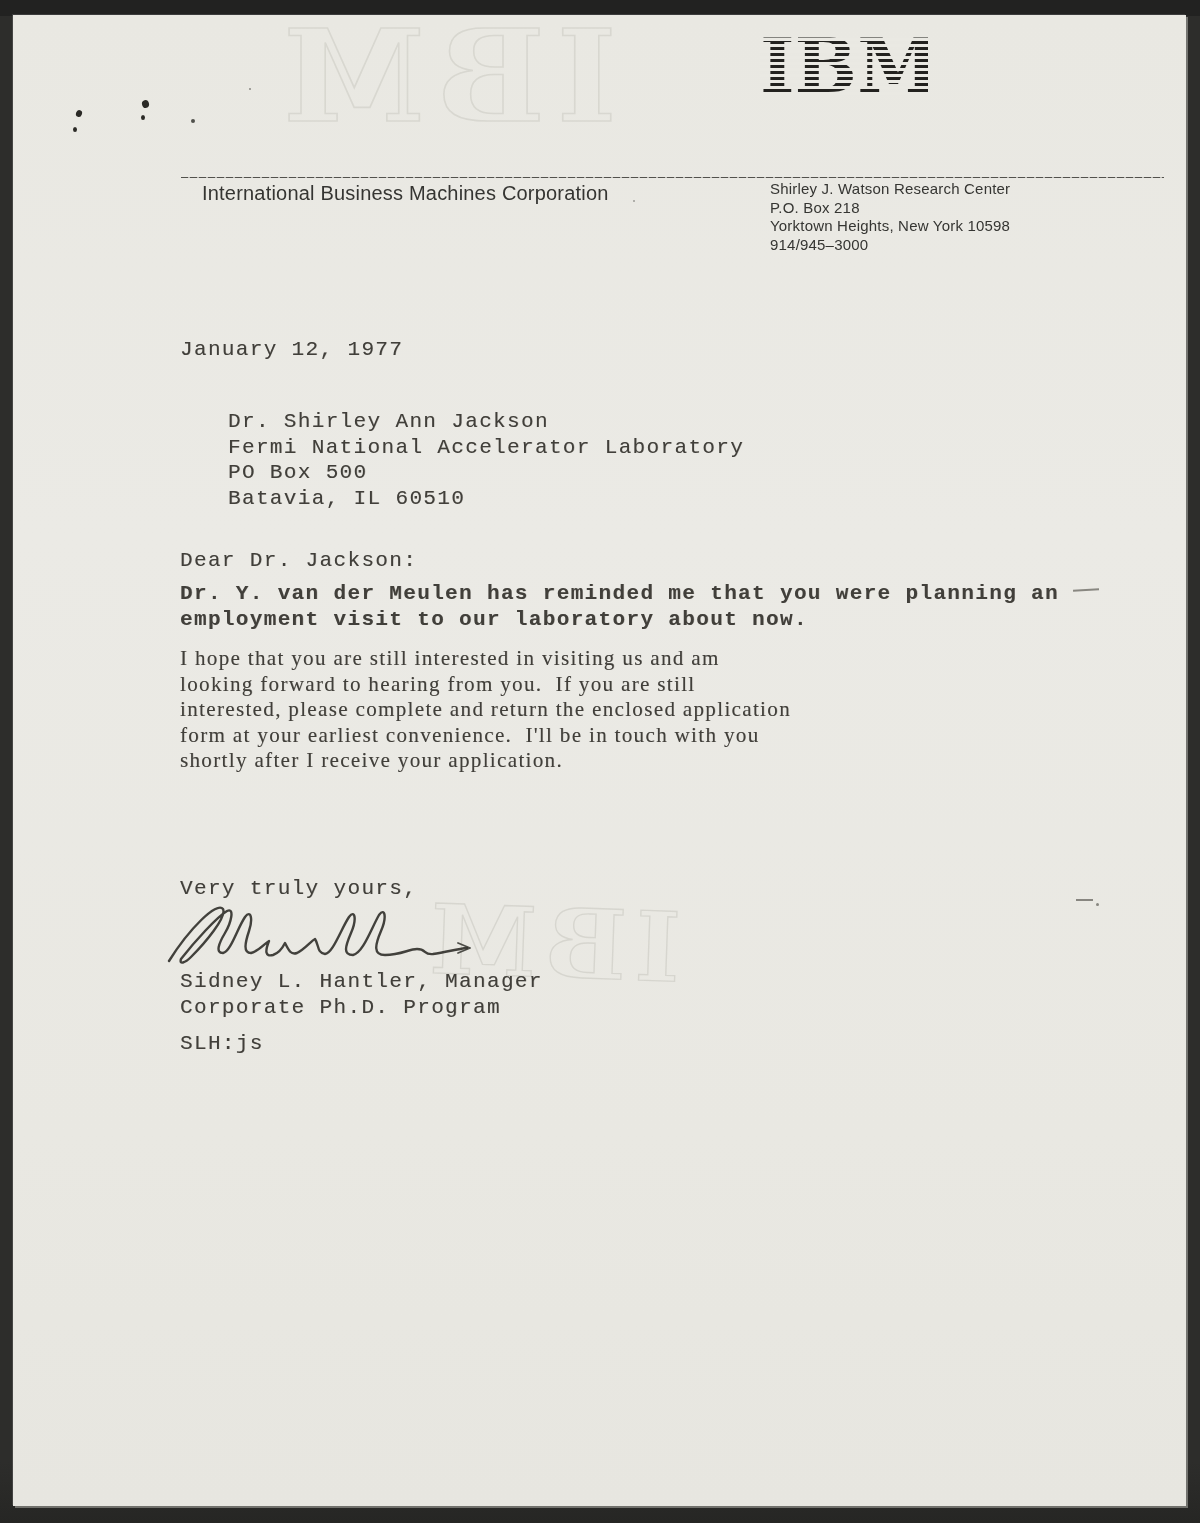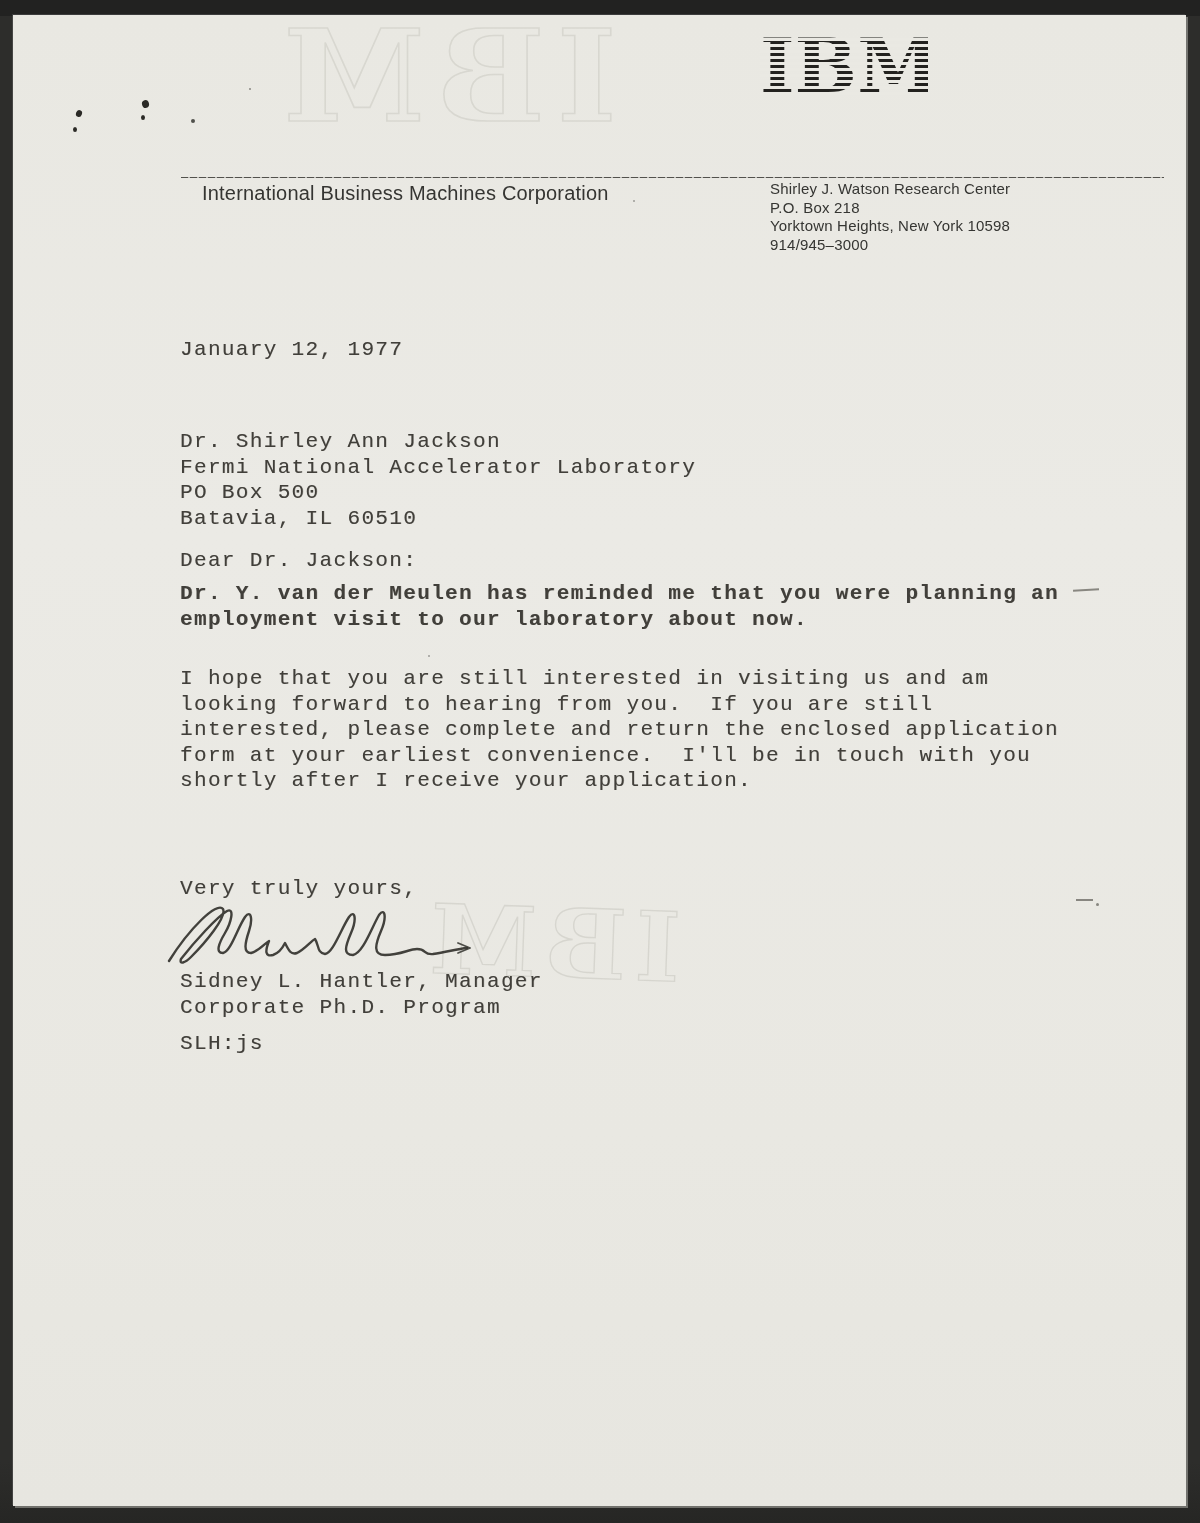--- a/index.html
+++ b/index.html
@@ -63,24 +63,24 @@
   
   .tw {
     position: absolute; left: 167px;
     font-family: "Liberation Mono", "DejaVu Sans Mono", monospace;
     font-size: 21px; letter-spacing: 1.35px; line-height: 25.5px;
     color: #413f3a;
     white-space: pre;
     text-shadow: 0.4px 0.3px 0 rgba(65,63,58,0.35);
   }
   .t-date      { top: 322px; }
-  .t-recipient { top: 414px; }
+  .t-recipient { top: 394px; margin-left: 48px; }
   .t-salute    { top: 533px; }
   .t-p1        { top: 566px; font-weight: bold; }
-  .t-p2        { top: 651px; }
+  .t-p2        { top: 631px; font-family: Liberation Serif, serif; }
   .t-p3        { top: 792px; }
   .t-closing   { top: 861px; }
   .t-signer    { top: 954px; }
   .t-ref       { top: 1016px; }
   .t-cc        { top: 1067px; }
   
   .signature {
     position: absolute; left: 152px; top: 884px;
     width: 316px; height: 72px;
   }

